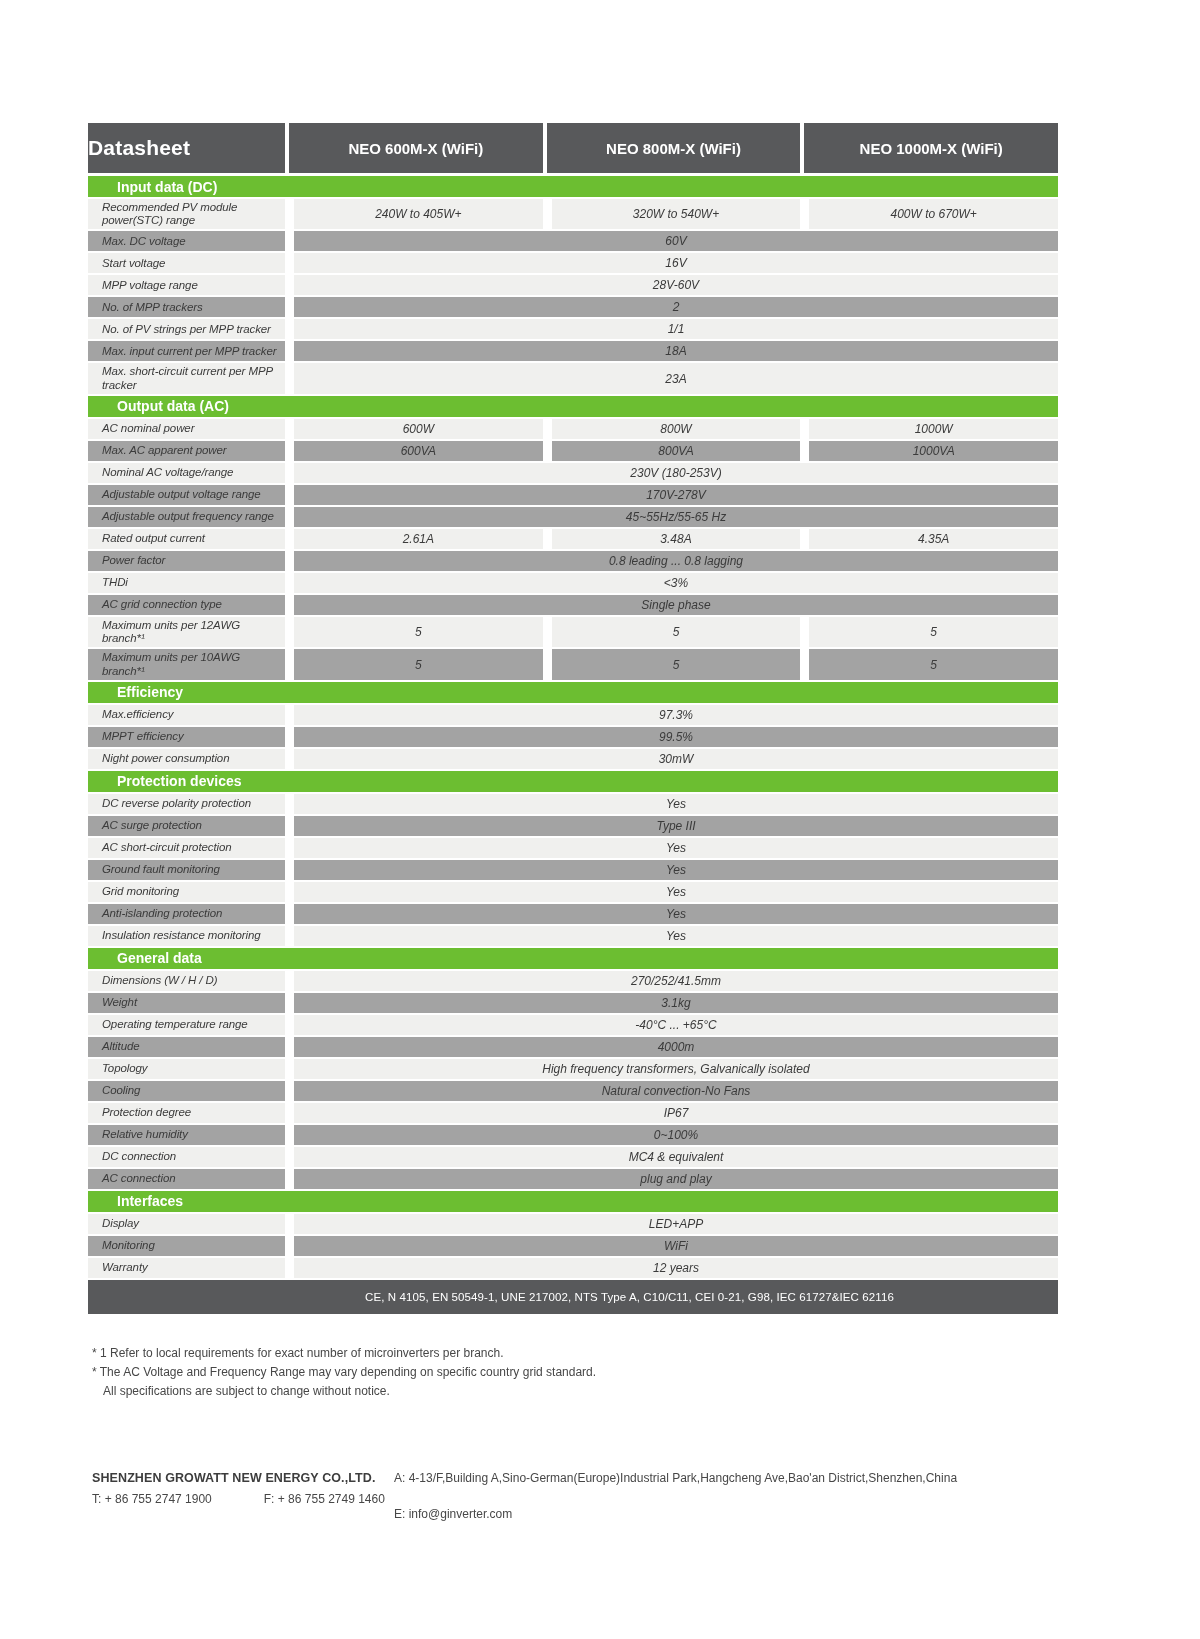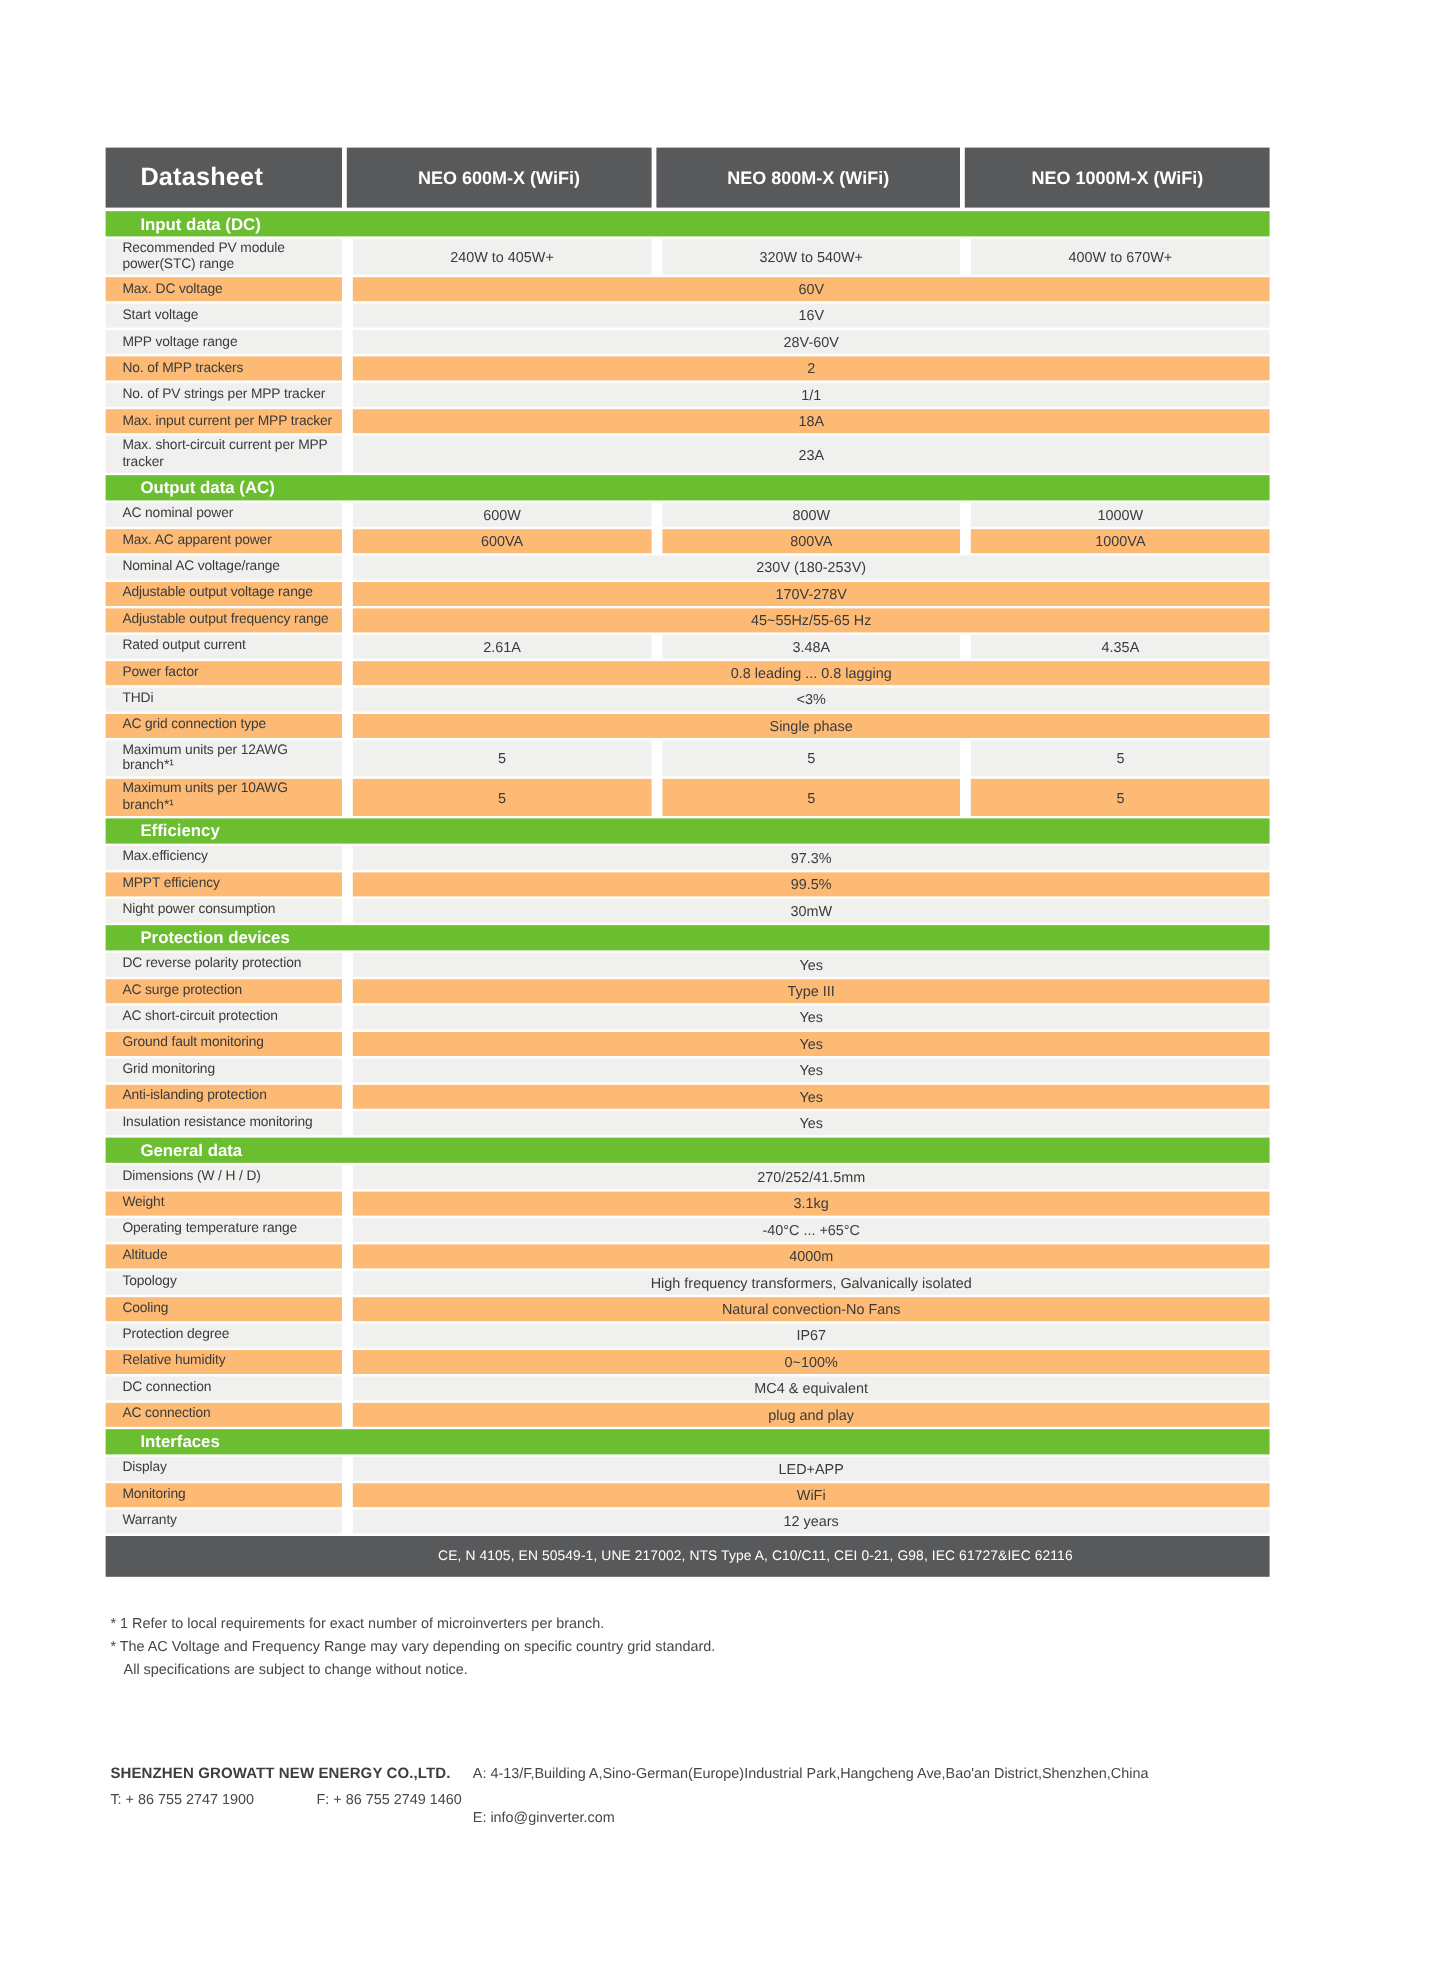--- a/index.html
+++ b/index.html
@@ -7,48 +7,48 @@
     width:1200px;height:1639px;position:relative;background:#ffffff;
     font-family:"Liberation Sans", sans-serif;color:#3b3b3b;
     -webkit-font-smoothing:antialiased;
   }
   .sheet{position:absolute;left:88px;top:123px;width:970px;}
 
   
   .hdr{display:flex;gap:4px;height:50px;margin-bottom:3px;}
   .hdr-title{
     width:197px;flex:none;background:var(--dark,#58595b);color:#fff;
-    display:flex;align-items:center;padding-left:29px;box-sizing:border-box;
+    display:flex;align-items:center;padding-left:0;box-sizing:border-box;
     font-size:21px;font-weight:bold;letter-spacing:.2px;
   }
   .hdr-model{
     flex:1;background:var(--dark,#58595b);color:#fff;display:flex;
     align-items:center;justify-content:center;font-size:15px;font-weight:bold;
   }
 
   
   .section-bar{
     background:var(--green,#6cbe31);color:#fff;font-weight:bold;font-size:14px;
     height:21px;display:flex;align-items:center;padding-left:29px;
     box-sizing:border-box;margin:2px 0;
   }
 
   
-  .row{display:flex;gap:9px;min-height:20px;margin-bottom:2px;}
+  .row{display:flex;gap:9px;min-height:20px;margin-bottom:2px;font-style:italic;}
   .row .cell{box-sizing:border-box;}
   .row .label{
     width:197px;flex:none;display:flex;align-items:center;
     padding:2px 4px 2px 14px;font-size:11.5px;line-height:1.15;letter-spacing:-.1px;
   }
   .row .value{
     flex:1;display:flex;align-items:center;justify-content:center;
     text-align:center;font-size:12px;padding:2px 4px;
   }
   .row.even .cell{background:#f0f0ee;}
-  .row.odd  .cell{background:#fdba74;}
+  .row.odd  .cell{background:#a3a3a3;}
 
   
   .cert{
     background:var(--dark,#58595b);color:#fff;height:34px;margin-top:2px;
     display:flex;align-items:center;justify-content:center;
     padding-left:113px;box-sizing:border-box;font-size:11.5px;letter-spacing:.1px;
   }
 
   
   .notes{position:absolute;left:92px;top:1344px;font-size:12px;color:#474747;line-height:1.6;}

